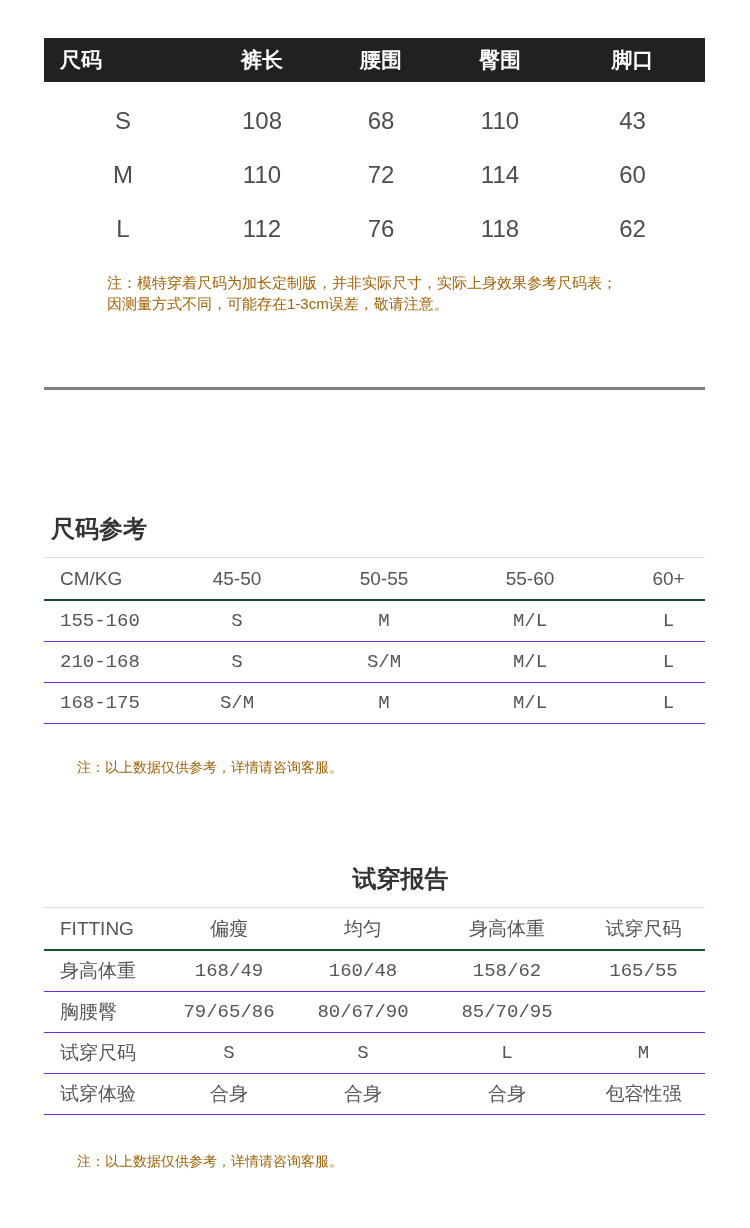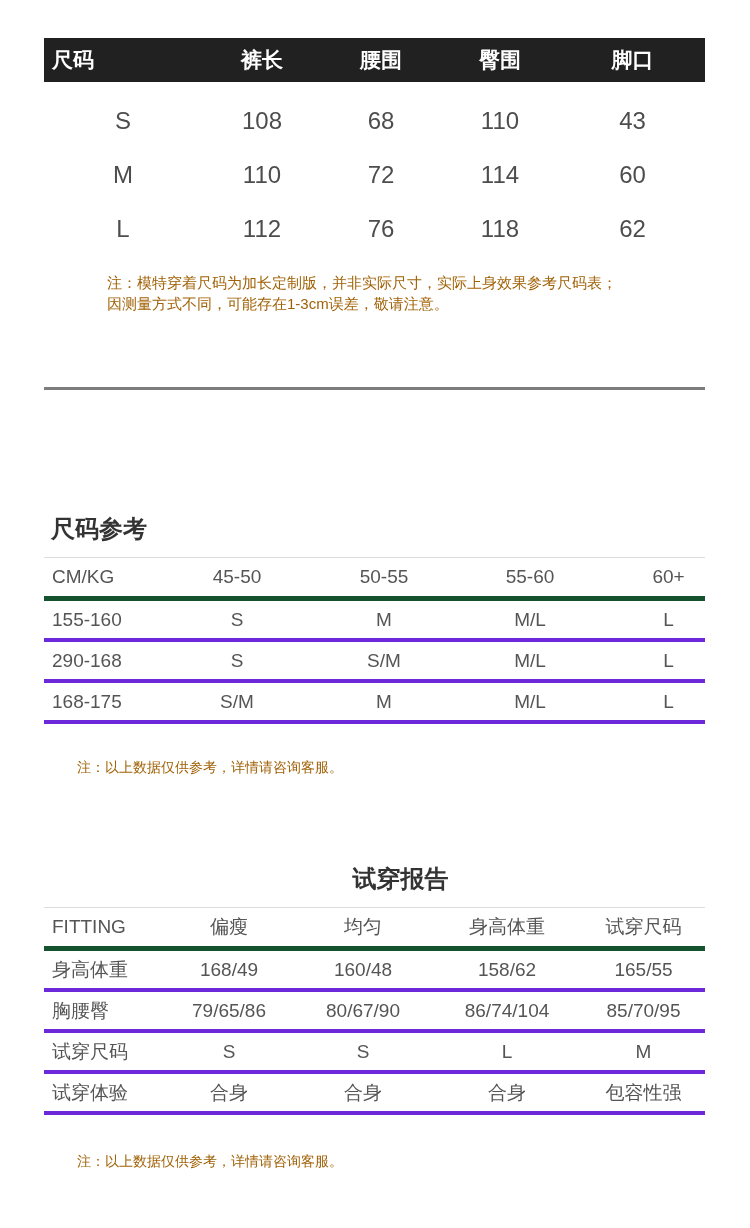--- a/index.html
+++ b/index.html
@@ -11,21 +11,21 @@
   }
   .page { width: 750px; height: 1228px; padding-left: 44px; background: #fff; }
   .tbl { width: 661px; }
 
   
   .g1 { display: grid; grid-template-columns: 158px 120px 118px 120px 145px; }
   .g2 { display: grid; grid-template-columns: 120px 146px 148px 144px 103px; }
   .g3 { display: grid; grid-template-columns: 120px 130px 138px 150px 123px; }
 
   .cell { display: flex; align-items: center; justify-content: center; white-space: nowrap; }
-  .cell.first { justify-content: flex-start; padding-left: 8px; }
+  .cell.first { justify-content: flex-start; padding-left: 16px; }
   .t2 .cell.last { padding-left: 30px; }
 
   
   .t1-head {
     margin-top: 38px; height: 44px;
     background: #212121; color: #ffffff;
     font-size: 21px; font-weight: 600;
   }
   .t1-body { margin-top: 12px; color: #4d4d4d; font-size: 24px; }
   .t1-body .row { height: 54px; }
@@ -40,22 +40,22 @@
 
   .divider { margin-top: 73px; width: 661px; height: 3px; background: #7d7d7d; }
 
   .sec-title {
     margin: 125px 0 0 7px;
     font-size: 24px; font-weight: 700; color: #333333; line-height: 28px;
   }
   .sec-title.fit { margin-top: 87px; text-align: center; }
 
   .t2, .t3 { margin-top: 14px; border-top: 1px solid #dddddd; color: #555555; font-size: 19px; }
-  .t2 .hrow, .t3 .hrow { height: 43px; border-bottom: 5px solid #14532d; }
-  .t2 .row,  .t3 .row  { height: 41px; border-bottom: 4px solid #6d28d9; }
+  .t2 .hrow, .t3 .hrow { height: 43px; border-bottom: 2px solid #14532d; }
+  .t2 .row,  .t3 .row  { height: 41px; border-bottom: 1px solid #6d28d9; font-family: Liberation Mono, monospace; }
 </style>
 </head>
 <body>
 
 <div class="page">
 
   <section>
     <div class="tbl g1 t1-head">
       <div class="cell first">尺码</div>
       <div class="cell">裤长</div>
@@ -108,21 +108,21 @@
         <div class="cell last">60+</div>
       </div>
       <div class="g2 row">
         <div class="cell first">155-160</div>
         <div class="cell">S</div>
         <div class="cell">M</div>
         <div class="cell">M/L</div>
         <div class="cell last">L</div>
       </div>
       <div class="g2 row">
-        <div class="cell first">290-168</div>
+        <div class="cell first">210-168</div>
         <div class="cell">S</div>
         <div class="cell">S/M</div>
         <div class="cell">M/L</div>
         <div class="cell last">L</div>
       </div>
       <div class="g2 row">
         <div class="cell first">168-175</div>
         <div class="cell">S/M</div>
         <div class="cell">M</div>
         <div class="cell">M/L</div>
@@ -148,21 +148,20 @@
         <div class="cell first">身高体重</div>
         <div class="cell">168/49</div>
         <div class="cell">160/48</div>
         <div class="cell">158/62</div>
         <div class="cell">165/55</div>
       </div>
       <div class="g3 row">
         <div class="cell first">胸腰臀</div>
         <div class="cell">79/65/86</div>
         <div class="cell">80/67/90</div>
-        <div class="cell">86/74/104</div>
         <div class="cell">85/70/95</div>
       </div>
       <div class="g3 row">
         <div class="cell first">试穿尺码</div>
         <div class="cell">S</div>
         <div class="cell">S</div>
         <div class="cell">L</div>
         <div class="cell">M</div>
       </div>
       <div class="g3 row">

